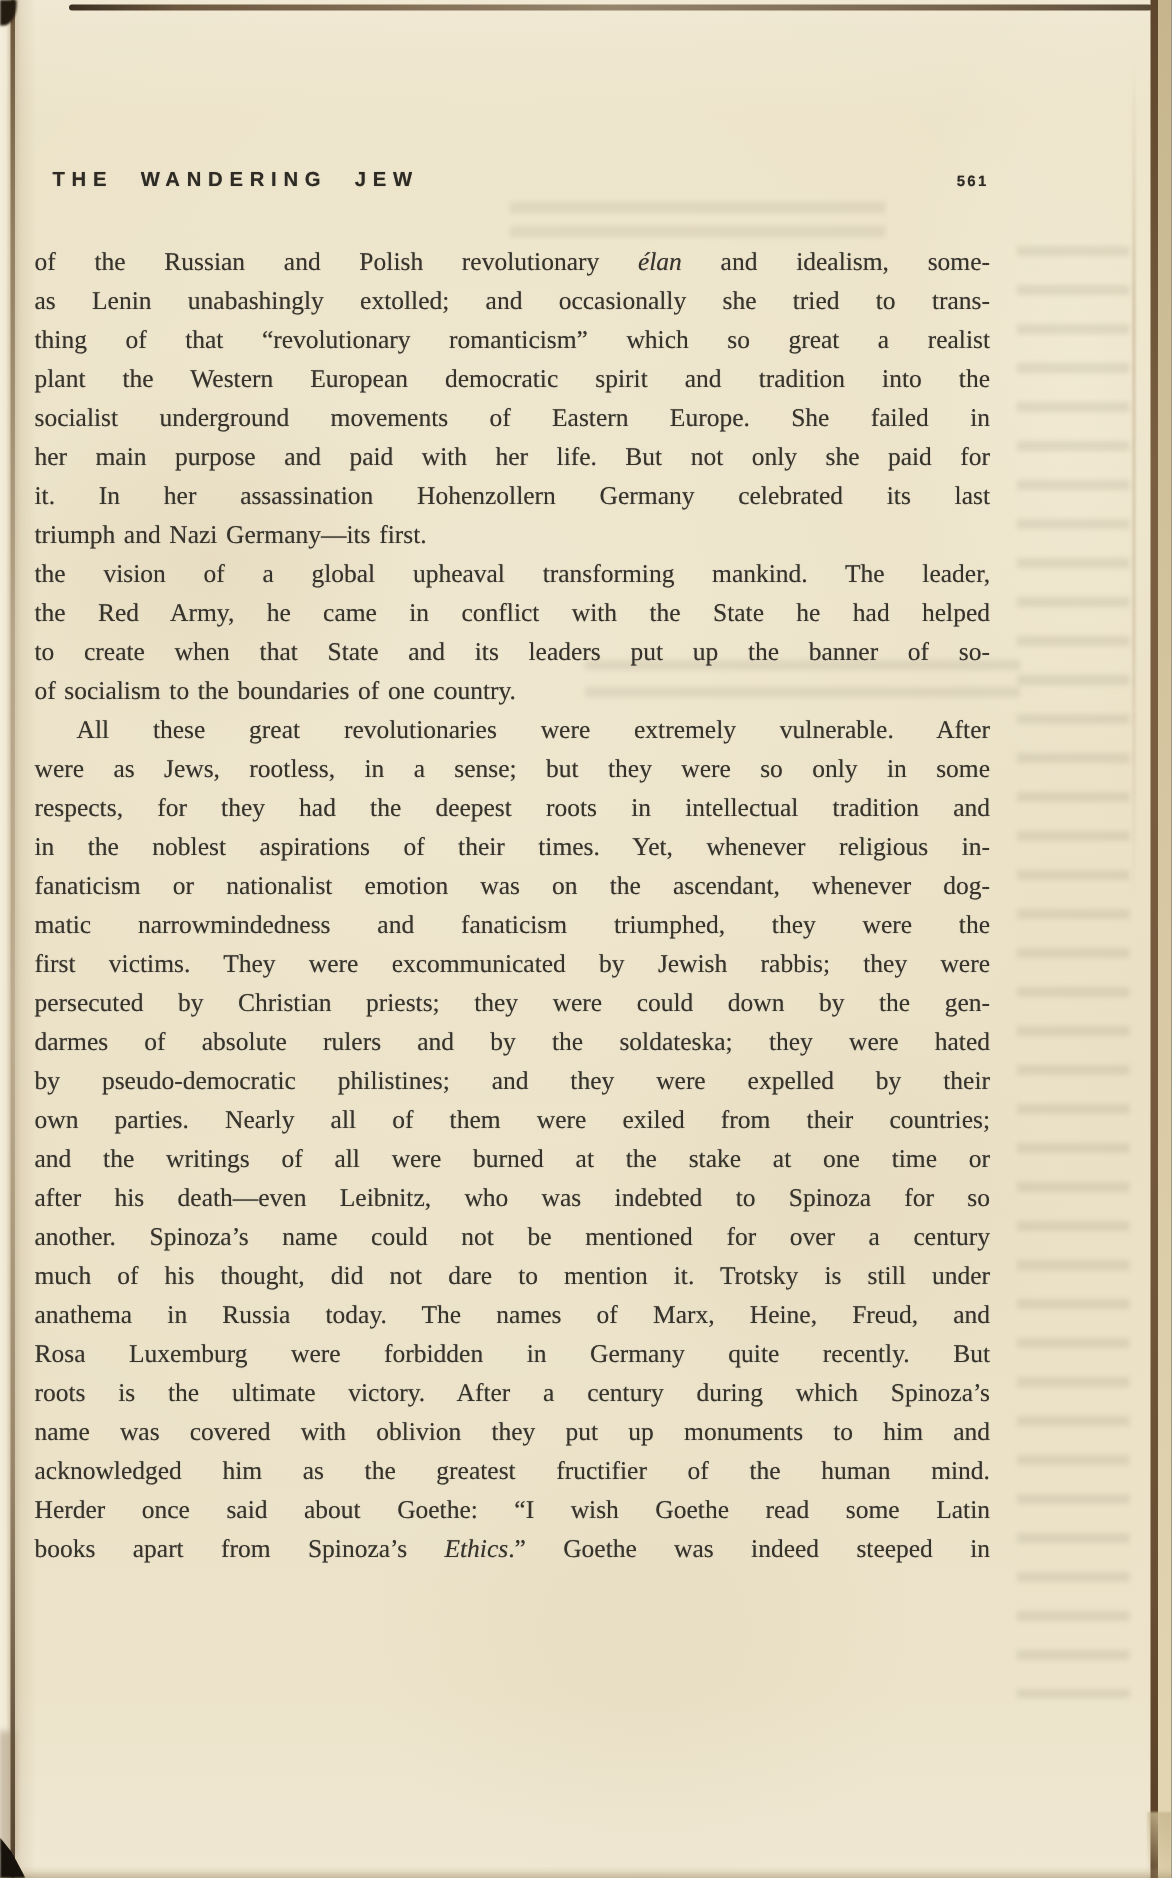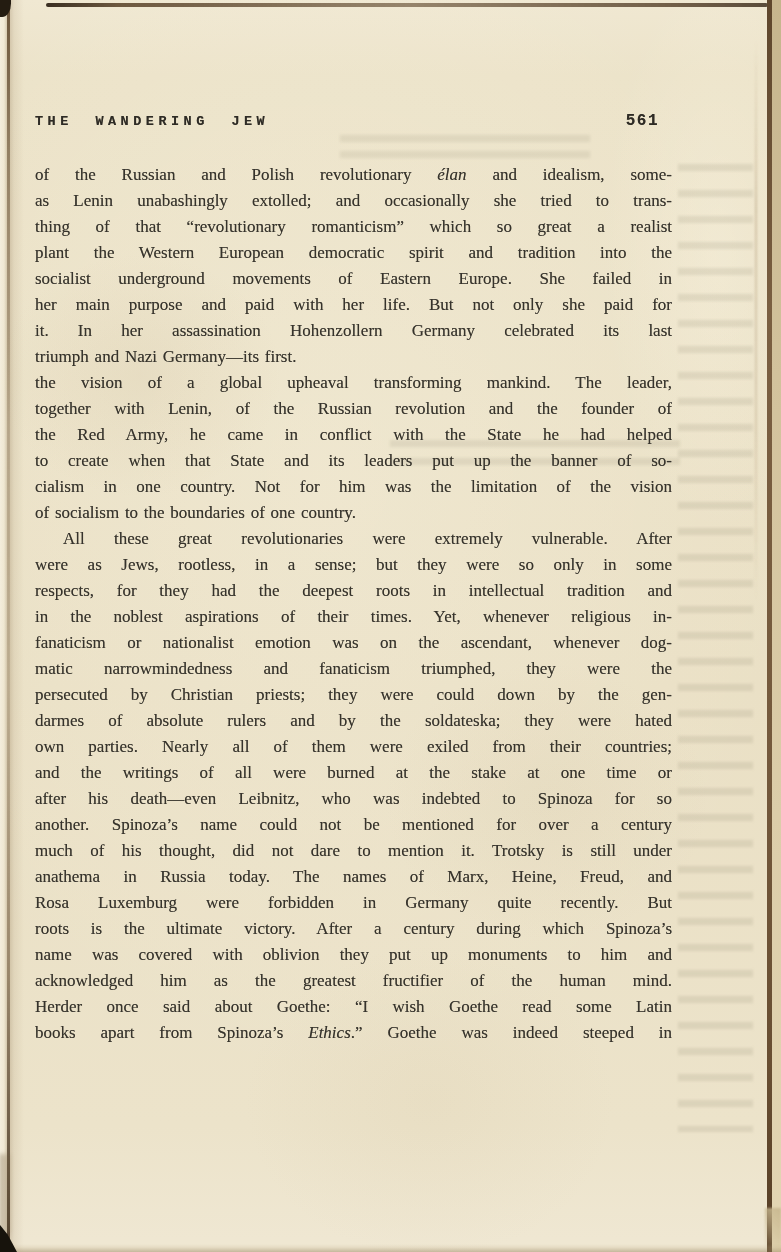--- a/index.html
+++ b/index.html
@@ -100,28 +100,28 @@
   .ghost-band-header {
     position: absolute; left: 340px; width: 250px; top: 130px; height: 30px;
     background: repeating-linear-gradient(to bottom,
       transparent 0 5px, rgba(122,116,90,0.12) 5px 12px, transparent 12px 16px);
     filter: blur(1.8px); pointer-events: none;
   }
   
   .page-header {
     position: absolute; left: 35px; top: 112px; width: 637px; height: 20px;
     display: flex; justify-content: space-between; align-items: baseline;
-    font-family: Liberation Mono, monospace; font-weight: 700;
+    font-family: Liberation Sans, sans-serif; font-weight: 700;
     color: #2e2b25; text-shadow: 0 0 0.6px rgba(46,43,37,0.55);
   }
   .running-title { font-size: 13.5px; letter-spacing: 4.5px; word-spacing: 10px; }
-  .page-number  { font-size: 16px; letter-spacing: 1.5px; padding-right: 13px; }
+  .page-number  { font-size: 10px; letter-spacing: 1.5px; padding-right: 13px; }
   
   .body-text {
-    position: absolute; left: 35px; top: 162px; width: 637px;
+    position: absolute; left: 23px; top: 162px; width: 637px;
     font-size: 17px; line-height: 26px; color: #36332c;
     text-shadow: 0 0 0.6px rgba(54,51,44,0.5);
   }
   .line { text-align: justify; text-align-last: justify; word-spacing: 1.5px; height: 26px; overflow: visible; }
   .line.last-flush { text-align-last: left; }
   .line.indent { text-indent: 28px; }
   .line i { font-style: italic; }
 </style>
 </head>
 <body>
@@ -156,35 +156,35 @@
         <div class="line"><span>as Lenin unabashingly extolled; and occasionally she tried to trans-</span></div>
         <div class="line"><span>thing of that “revolutionary romanticism” which so great a realist</span></div>
         <div class="line"><span>plant the Western European democratic spirit and tradition into the</span></div>
         <div class="line"><span>socialist underground movements of Eastern Europe. She failed in</span></div>
         <div class="line"><span>her main purpose and paid with her life. But not only she paid for</span></div>
         <div class="line"><span>it. In her assassination Hohenzollern Germany celebrated its last</span></div>
         <div class="line last-flush"><span>triumph and Nazi Germany—its first.</span></div>
       </div>
       <div>
         <div class="line"><span>the vision of a global upheaval transforming mankind. The leader,</span></div>
-        <div class="line"><span>together with Lenin, of the Russian revolution and the founder of</span></div>
         <div class="line"><span>the Red Army, he came in conflict with the State he had helped</span></div>
         <div class="line"><span>to create when that State and its leaders put up the banner of so-</span></div>
-        <div class="line"><span>cialism in one country. Not for him was the limitation of the vision</span></div>
         <div class="line last-flush"><span>of socialism to the boundaries of one country.</span></div>
       </div>
       <div>
         <div class="line indent"><span>All these great revolutionaries were extremely vulnerable. After</span></div>
         <div class="line"><span>were as Jews, rootless, in a sense; but they were so only in some</span></div>
         <div class="line"><span>respects, for they had the deepest roots in intellectual tradition and</span></div>
         <div class="line"><span>in the noblest aspirations of their times. Yet, whenever religious in-</span></div>
         <div class="line"><span>fanaticism or nationalist emotion was on the ascendant, whenever dog-</span></div>
         <div class="line"><span>matic narrowmindedness and fanaticism triumphed, they were the</span></div>
+        <div class="line"><span>first victims. They were excommunicated by Jewish rabbis; they were</span></div>
         <div class="line"><span>persecuted by Christian priests; they were could down by the gen-</span></div>
         <div class="line"><span>darmes of absolute rulers and by the soldateska; they were hated</span></div>
+        <div class="line"><span>by pseudo-democratic philistines; and they were expelled by their</span></div>
         <div class="line"><span>own parties. Nearly all of them were exiled from their countries;</span></div>
         <div class="line"><span>and the writings of all were burned at the stake at one time or</span></div>
         <div class="line"><span>after his death—even Leibnitz, who was indebted to Spinoza for so</span></div>
         <div class="line"><span>another. Spinoza’s name could not be mentioned for over a century</span></div>
         <div class="line"><span>much of his thought, did not dare to mention it. Trotsky is still under</span></div>
         <div class="line"><span>anathema in Russia today. The names of Marx, Heine, Freud, and</span></div>
         <div class="line"><span>Rosa Luxemburg were forbidden in Germany quite recently. But</span></div>
         <div class="line"><span>roots is the ultimate victory. After a century during which Spinoza’s</span></div>
         <div class="line"><span>name was covered with oblivion they put up monuments to him and</span></div>
         <div class="line"><span>acknowledged him as the greatest fructifier of the human mind.</span></div>

